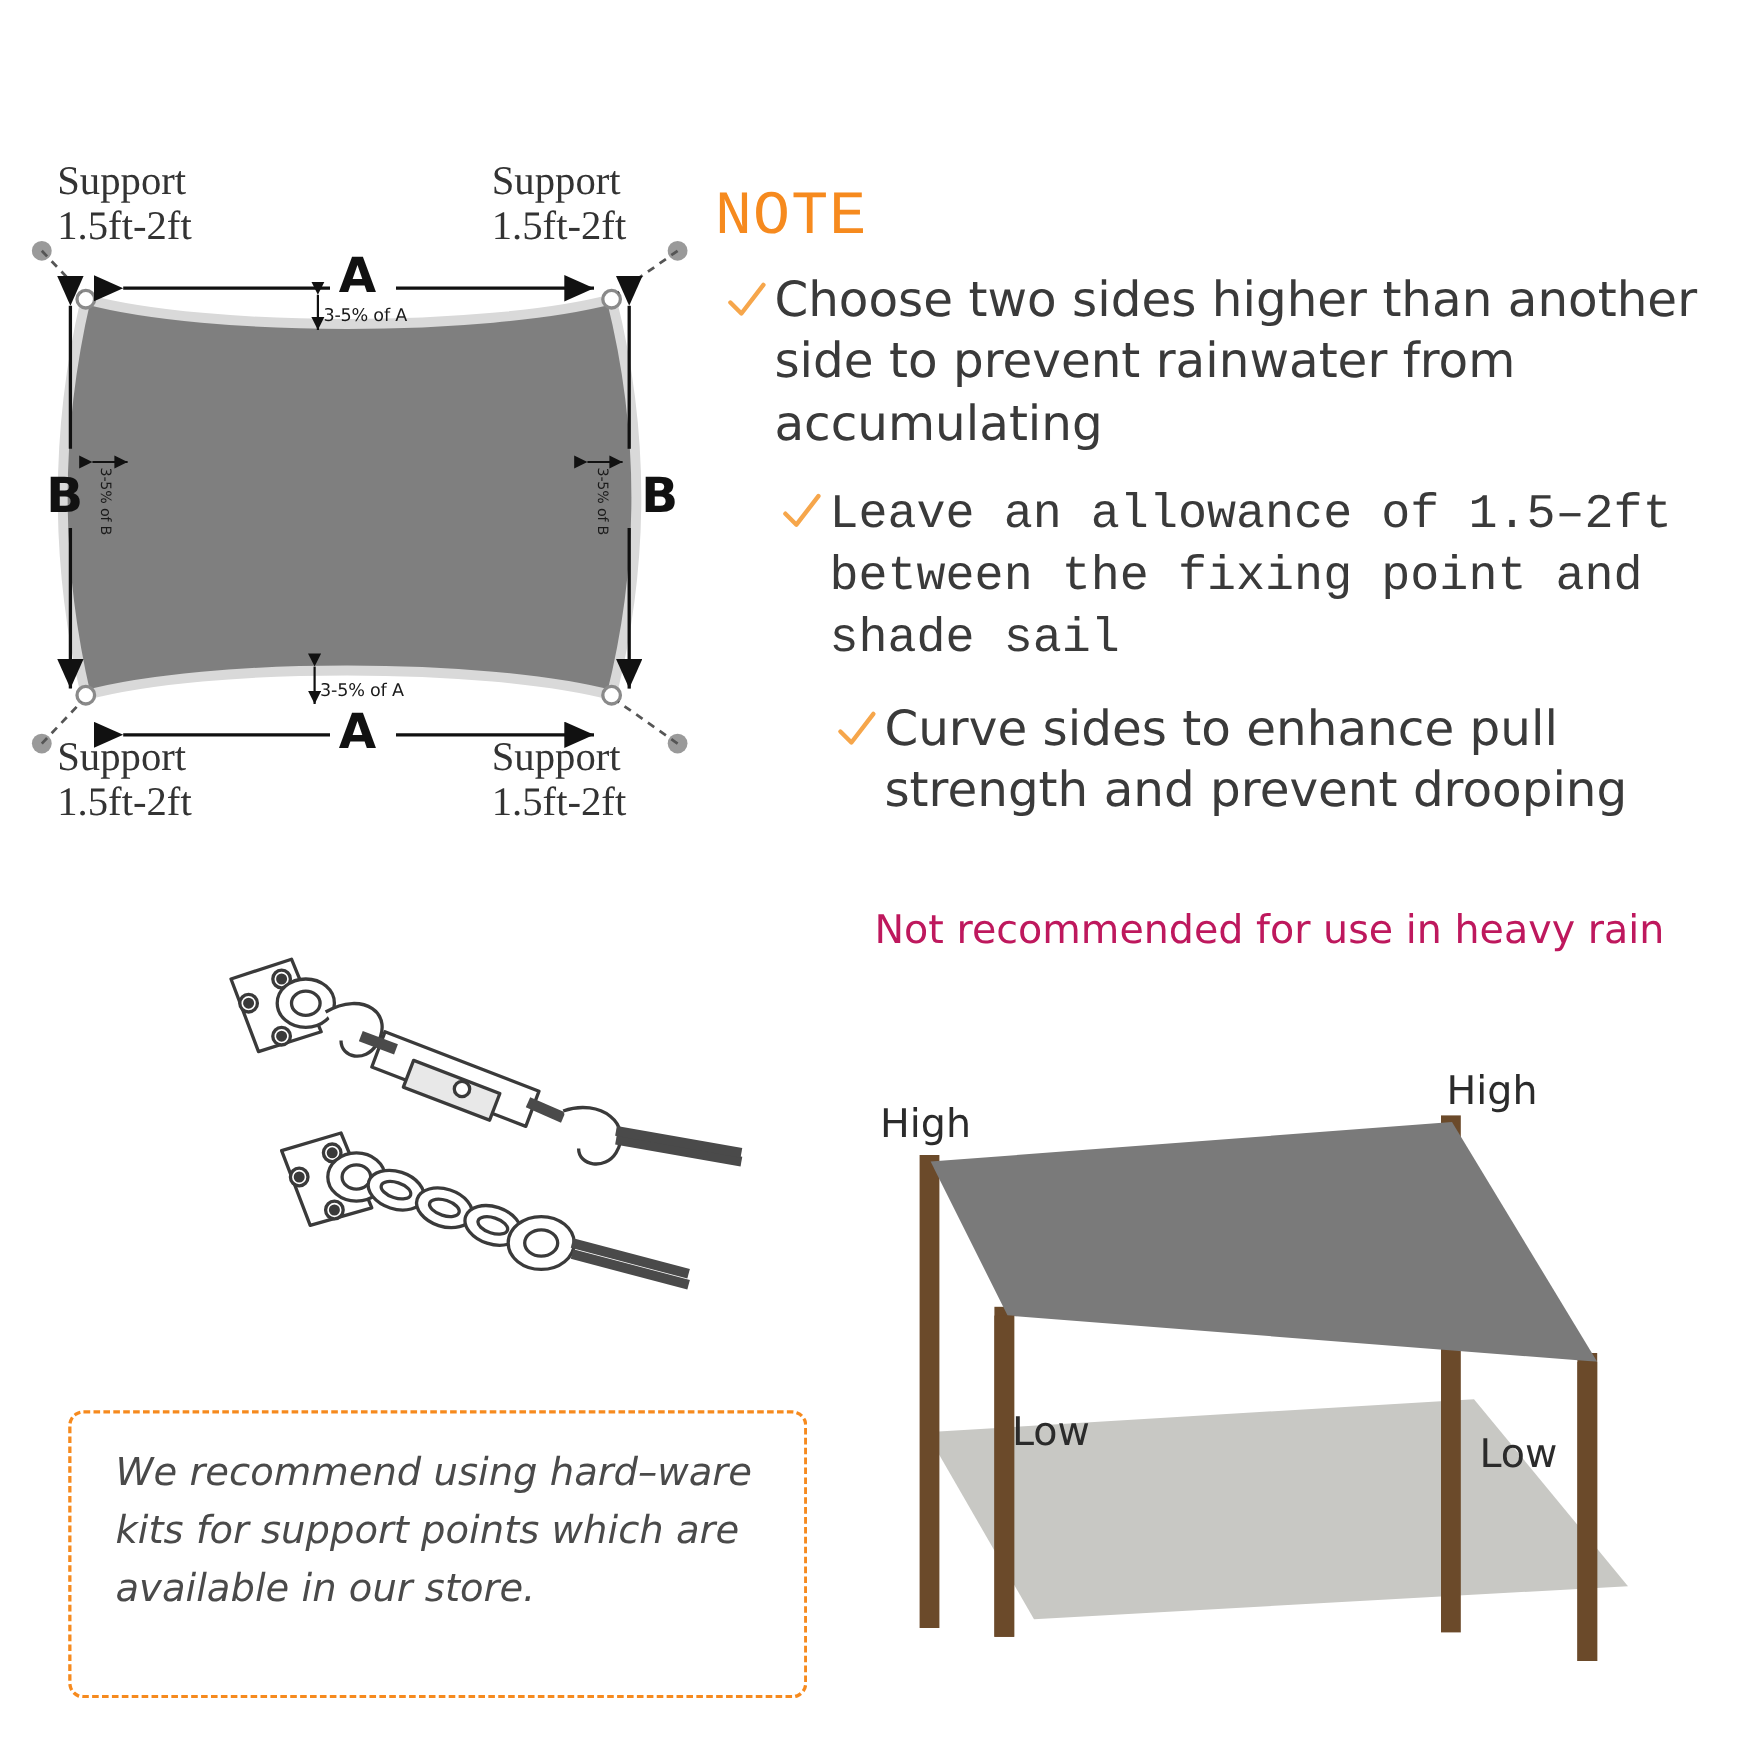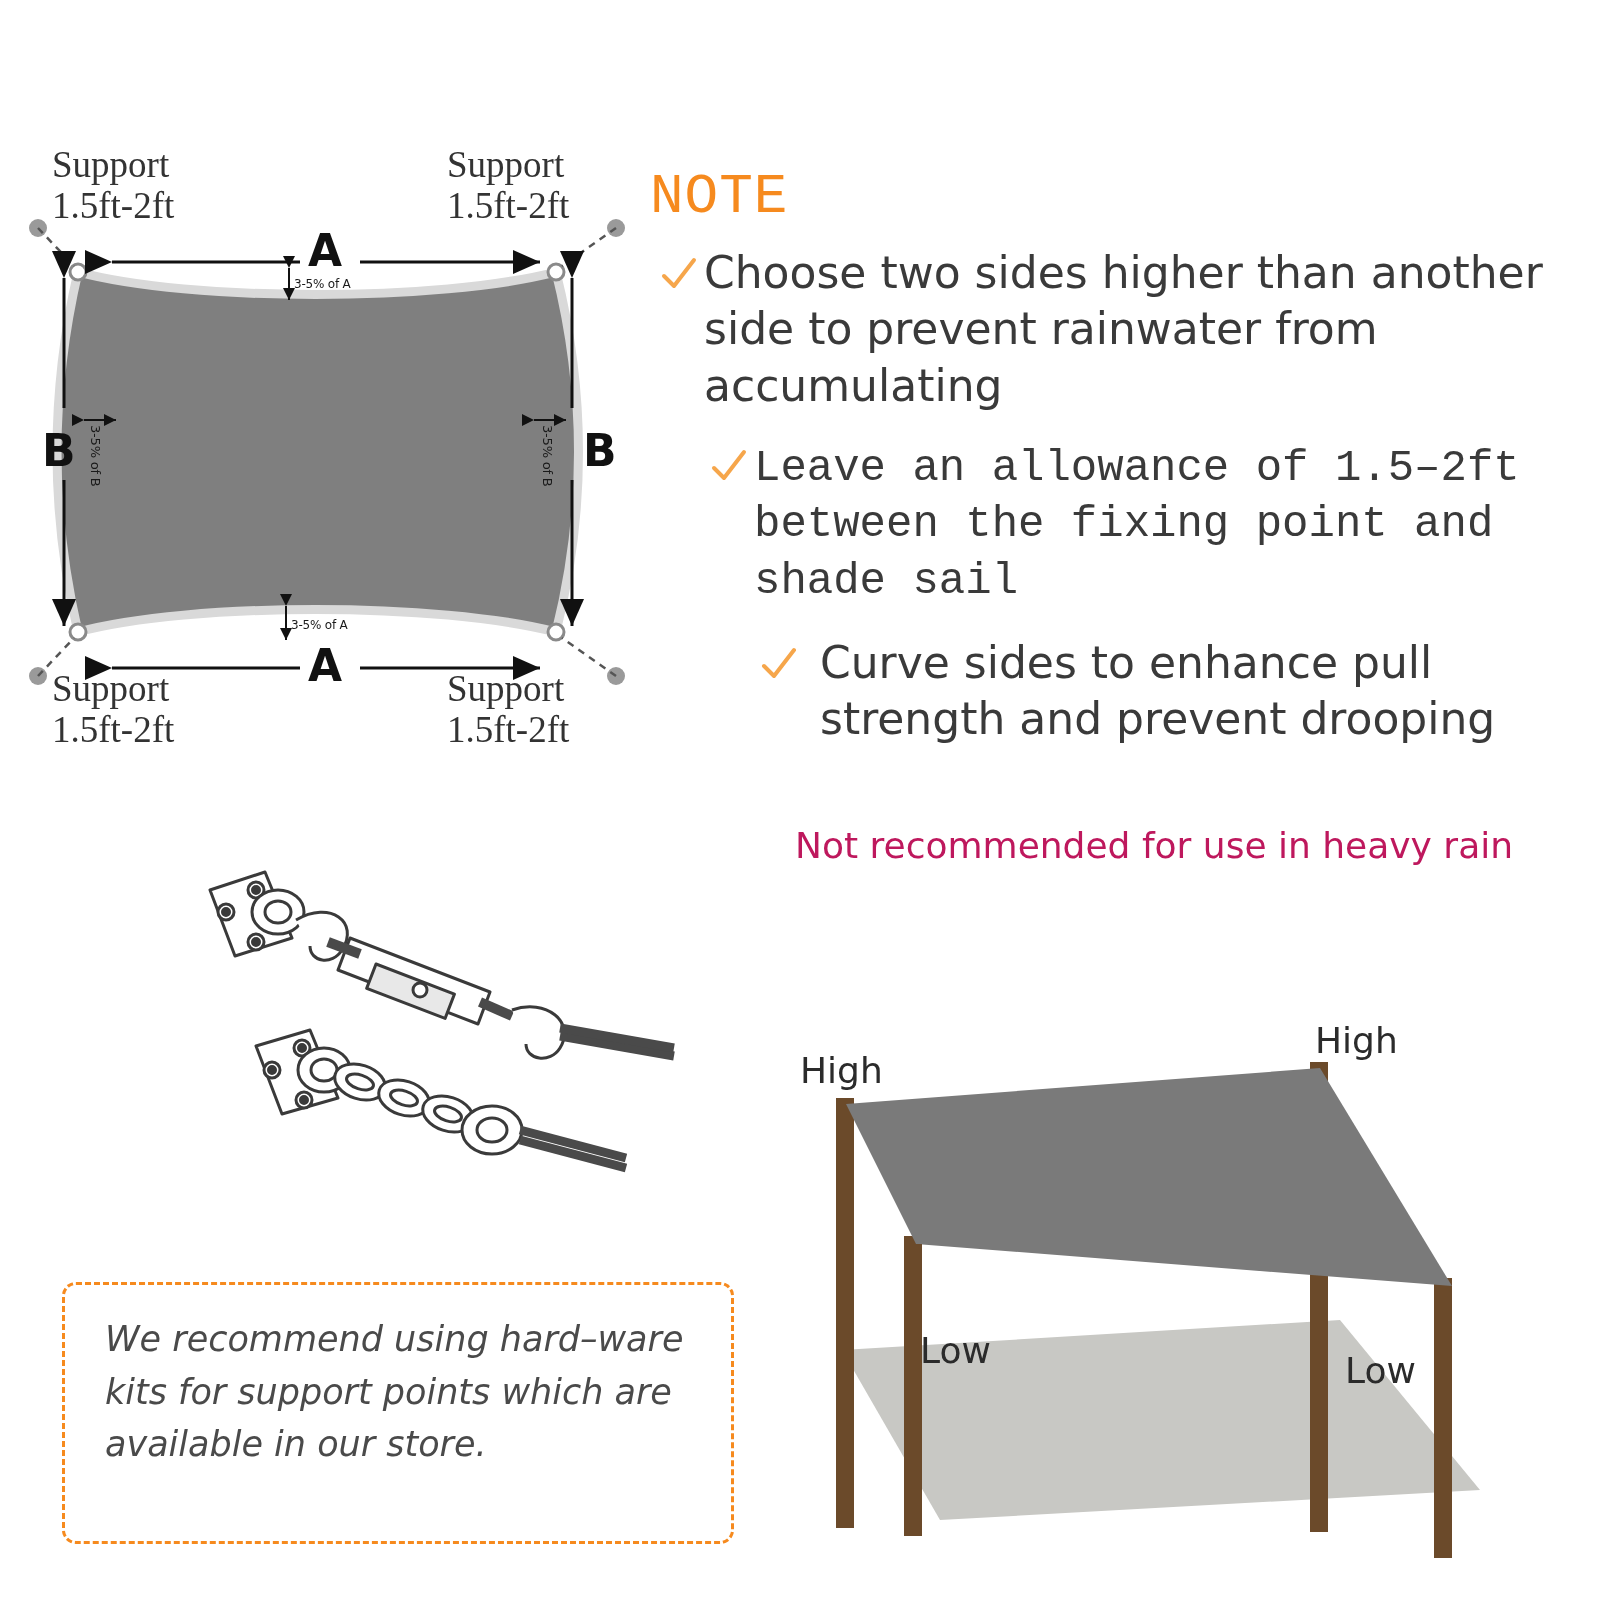--- a/index.html
+++ b/index.html
@@ -39,21 +39,21 @@
     font-weight: 700;
     color: #111;
   }
   #letter-a-top { left: 308px; top: 225px; }
   #letter-a-bottom { left: 308px; top: 640px; }
   #letter-b-left { left: 42px; top: 425px; }
   #letter-b-right { left: 583px; top: 425px; }
 
   .pct-h {
     position: absolute;
-    font-size: 12px;
+    font-size: 16px;
     color: #1a1a1a;
     letter-spacing: -0.2px;
   }
   #pct-top { left: 294px; top: 277px; }
   #pct-bottom { left: 291px; top: 618px; }
   .pct-v {
     position: absolute;
     font-size: 13px;
     color: #1a1a1a;
     writing-mode: vertical-rl;
@@ -84,21 +84,21 @@
   .note-item .txt { flex: 1; }
   .check {
     flex: 0 0 auto;
     width: 38px;
     height: 38px;
     margin-right: 6px;
     margin-top: 6px;
   }
   #note-item-1 { margin-left: 10px; }
   #note-item-2 { margin-left: 60px; font-family: Liberation Mono, monospace; }
-  #note-item-3 { margin-left: 110px; gap: 16px; }
+  #note-item-3 { margin-left: 110px; }
   #note-item-2 .txt, #note-item-3 .txt { margin-left: -48px; padding-left: 48px; }
 
   
   #tips-panel { left: 795px; top: 815px; width: 760px; }
   #tips-text {
     font-size: 36px;
     line-height: 1.25;
     color: #be185d;
     margin-top: 8px;
   }
@@ -115,21 +115,21 @@
     padding: 28px 30px 0 40px;
   }
   #recommend-text {
     font-size: 35px;
     line-height: 1.5;
     color: #4a4a4a;
     font-style: italic;
   }
 
   
-  #sail-panel { left: 780px; top: 1020px; width: 800px; height: 560px; }
+  #sail-panel { left: 780px; top: 972px; width: 800px; height: 560px; }
   .post-label {
     position: absolute;
     font-size: 36px;
     color: #2b2b2b;
   }
   #label-high-left { left: 20px; top: 30px; }
   #label-high-right { left: 535px; top: 0px; }
   #label-low-left { left: 140px; top: 310px; }
   #label-low-right { left: 565px; top: 330px; }
 </style>

